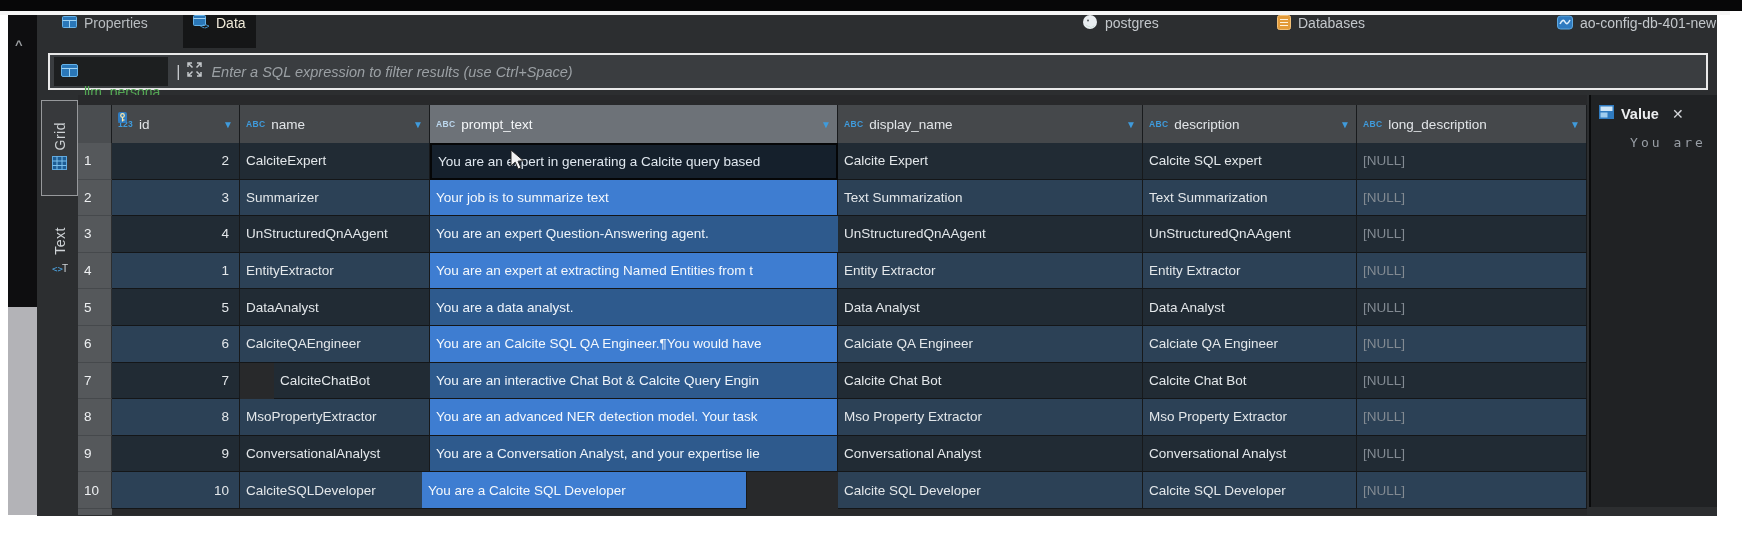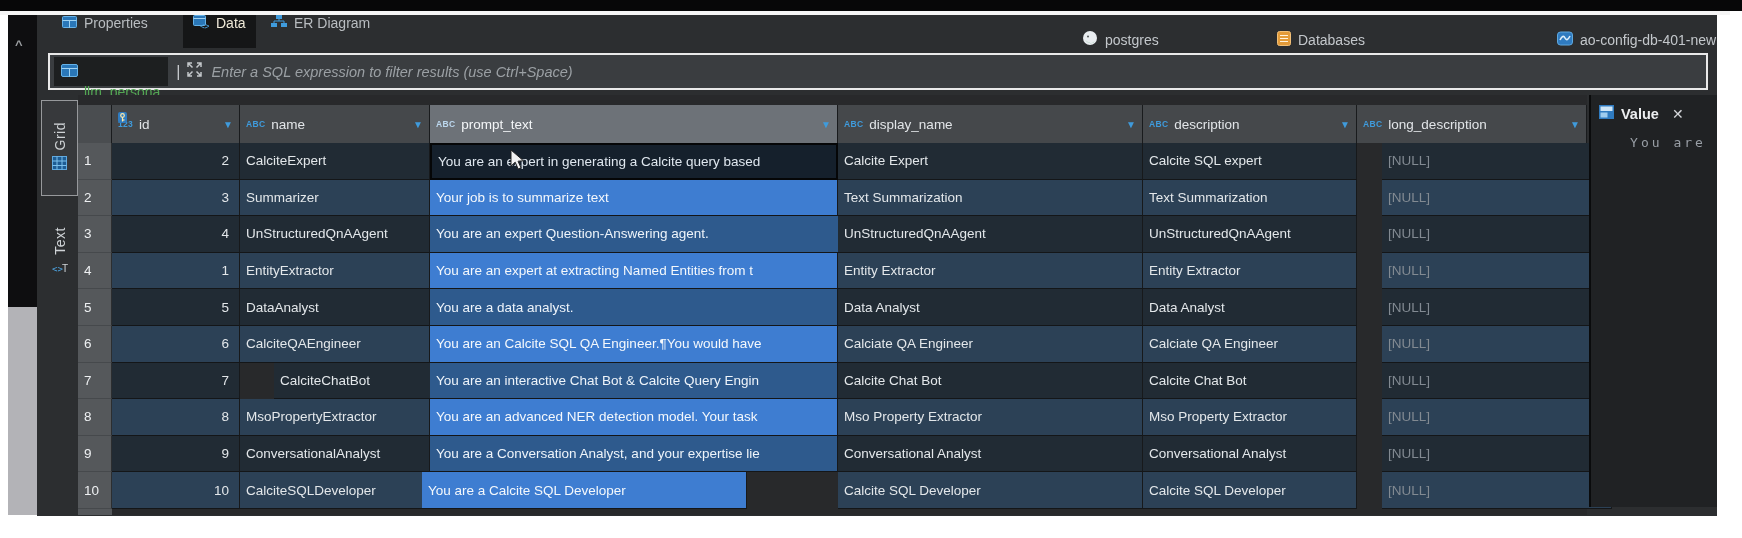--- a/index.html
+++ b/index.html
@@ -14,21 +14,21 @@
   .leftstrip-gray { position:absolute; left:8px; top:307px; width:29px; height:208px; background:#b3b3b7; }
 
   .panel { position:absolute; left:37px; top:15px; width:1680px; height:501px; background:#2c2e30; }
 
   
   .tabrow { position:absolute; left:37px; top:15px; width:1680px; height:33px; background:#2c2e30; }
   .tab { position:absolute; top:0; height:33px; display:flex; gap:7px; padding:0 10px; color:#b9bdc1; font-size:14px; cursor:default; }
   .tab.active { background:#151617; color:#efe9d8; }
   .tinyicon { display:inline-block; }
 
-  .conn-item { position:absolute; top:8px; height:33px; display:flex; align-items:center; gap:7px; color:#c3c7cb; font-size:14px; }
+  .conn-item { position:absolute; top:0; height:33px; display:flex; align-items:flex-start; gap:7px; color:#c3c7cb; font-size:14px; }
 
   
   .filterbar { position:absolute; left:48px; top:53px; width:1660px; height:37px; background:#3a3d40; border:2px solid #e9e9e9; display:flex; align-items:center; }
   .table-chip { display:flex; align-items:center; gap:6px; background:#1d1f20; height:29px; padding:0 8px 0 7px; margin-left:4px; }
   .chip-name { color:#54a654; font-size:14px;margin-top:40px; }
   .filter-sep { color:#c7cacd; font-size:16px; margin:0 6px 0 8px; }
   .filter-placeholder { color:#9ba0a4; font-size:14.5px; font-style:italic; margin-left:8px; }
 
   
   .side-tab { position:absolute; display:flex; flex-direction:column; align-items:center; justify-content:center; gap:6px; color:#cfd3d6; }
@@ -46,21 +46,21 @@
   .harrow { margin-left:auto; color:#3f9bdc; font-size:10px; flex:0 0 auto; }
   .keybadge { position:absolute; left:6px; top:6px; }
 
   .gcell { position:absolute; display:flex; align-items:center; padding:0 6px; color:#e3e7ea; font-size:13.5px; white-space:nowrap; overflow:hidden; border-right:1px solid #17191b; border-bottom:1px solid #141618; }
   .gcell.odd  { background:#212b34; }
   .gcell.even { background:#2c4156; }
   .gcell.prompt.odd  { background:#2e5a8d; color:#eef4fa; }
   .gcell.prompt.even { background:#3e7dd1; color:#f4f8fc; }
   .gcell.prompt.activecell { background:#15202c; border:2px solid #050607; color:#dfe7ef; }
   .gcell.num { justify-content:flex-end; padding-right:10px; }
-  .gcell.nullv { color:#828a92;margin-left:25px; }
+  .gcell.nullv { color:#828a92; }
   .gutter { position:absolute; left:78px; width:34px; background:#55585b; color:#eef0f2; font-size:13.5px; display:flex; align-items:center; padding-left:6px; border-bottom:1px solid #46494c; border-right:1px solid #2c2e30; }
   .gutter-tail { position:absolute; left:78px; top:509px; width:34px; height:6px; background:#55585b; }
 
   
   .valpanel { position:absolute; left:1589px; top:95px; width:128px; height:412px; background:#202224; border-left:2px solid #0a0b0c; }
   .valhead { display:flex; align-items:center; gap:7px; padding:10px 8px 4px 8px; }
   .valtitle { color:#eceef0; font-size:14.5px; font-weight:bold; }
   .valclose { margin-left:6px; color:#d4d7da; font-size:14px; cursor:default; }
   .valcontent { margin:8px 0 0 28px; color:#989ea5; font-size:13px; font-family:"DejaVu Sans Mono", monospace; letter-spacing:3px; white-space:nowrap; overflow:hidden;text-align:center; }
 
@@ -92,31 +92,20 @@
     </div>
     <div class="tab active" style="left:146px">
       <span class="tinyicon">
         <svg width="16" height="14" viewBox="0 0 16 14">
             <rect x="0.5" y="0.5" width="12" height="10" rx="1" fill="#2a77b8" stroke="#65b2e8"></rect>
             <line x1="0.5" y1="3.5" x2="12.5" y2="3.5" stroke="#9fd2f2"></line>
             <text x="7" y="13.5" font-size="8" fill="#4da3e0" font-family="DejaVu Sans Mono, monospace">&lt;&gt;</text>
           </svg>
       </span>
       <span>Data</span>
-    </div>
-    <div class="tab" style="left:224px">
-      <span class="tinyicon">
-        <svg width="16" height="13" viewBox="0 0 16 13">
-            <rect x="5" y="0" width="6" height="4" fill="#3f9bdc"></rect>
-            <rect x="0" y="8" width="6" height="4" fill="#3f9bdc"></rect>
-            <rect x="10" y="8" width="6" height="4" fill="#3f9bdc"></rect>
-            <path d="M8 4 V6 M3 8 V6 H13 V8" stroke="#3f9bdc" fill="none"></path>
-          </svg>
-      </span>
-      <span>ER Diagram</span>
     </div>
 
     <div class="conn-item" style="left:1045px">
       <span class="tinyicon">
         <svg width="16" height="15" viewBox="0 0 16 15">
             <ellipse cx="8" cy="7" rx="7" ry="7" fill="#e9edf0"></ellipse>
             <path d="M3 9 q5 6 10 1 q-4 5 -10 -1z" fill="#4ca36a"></path>
             <circle cx="6" cy="5.5" r="1" fill="#52565a"></circle>
           </svg>
       </span>

